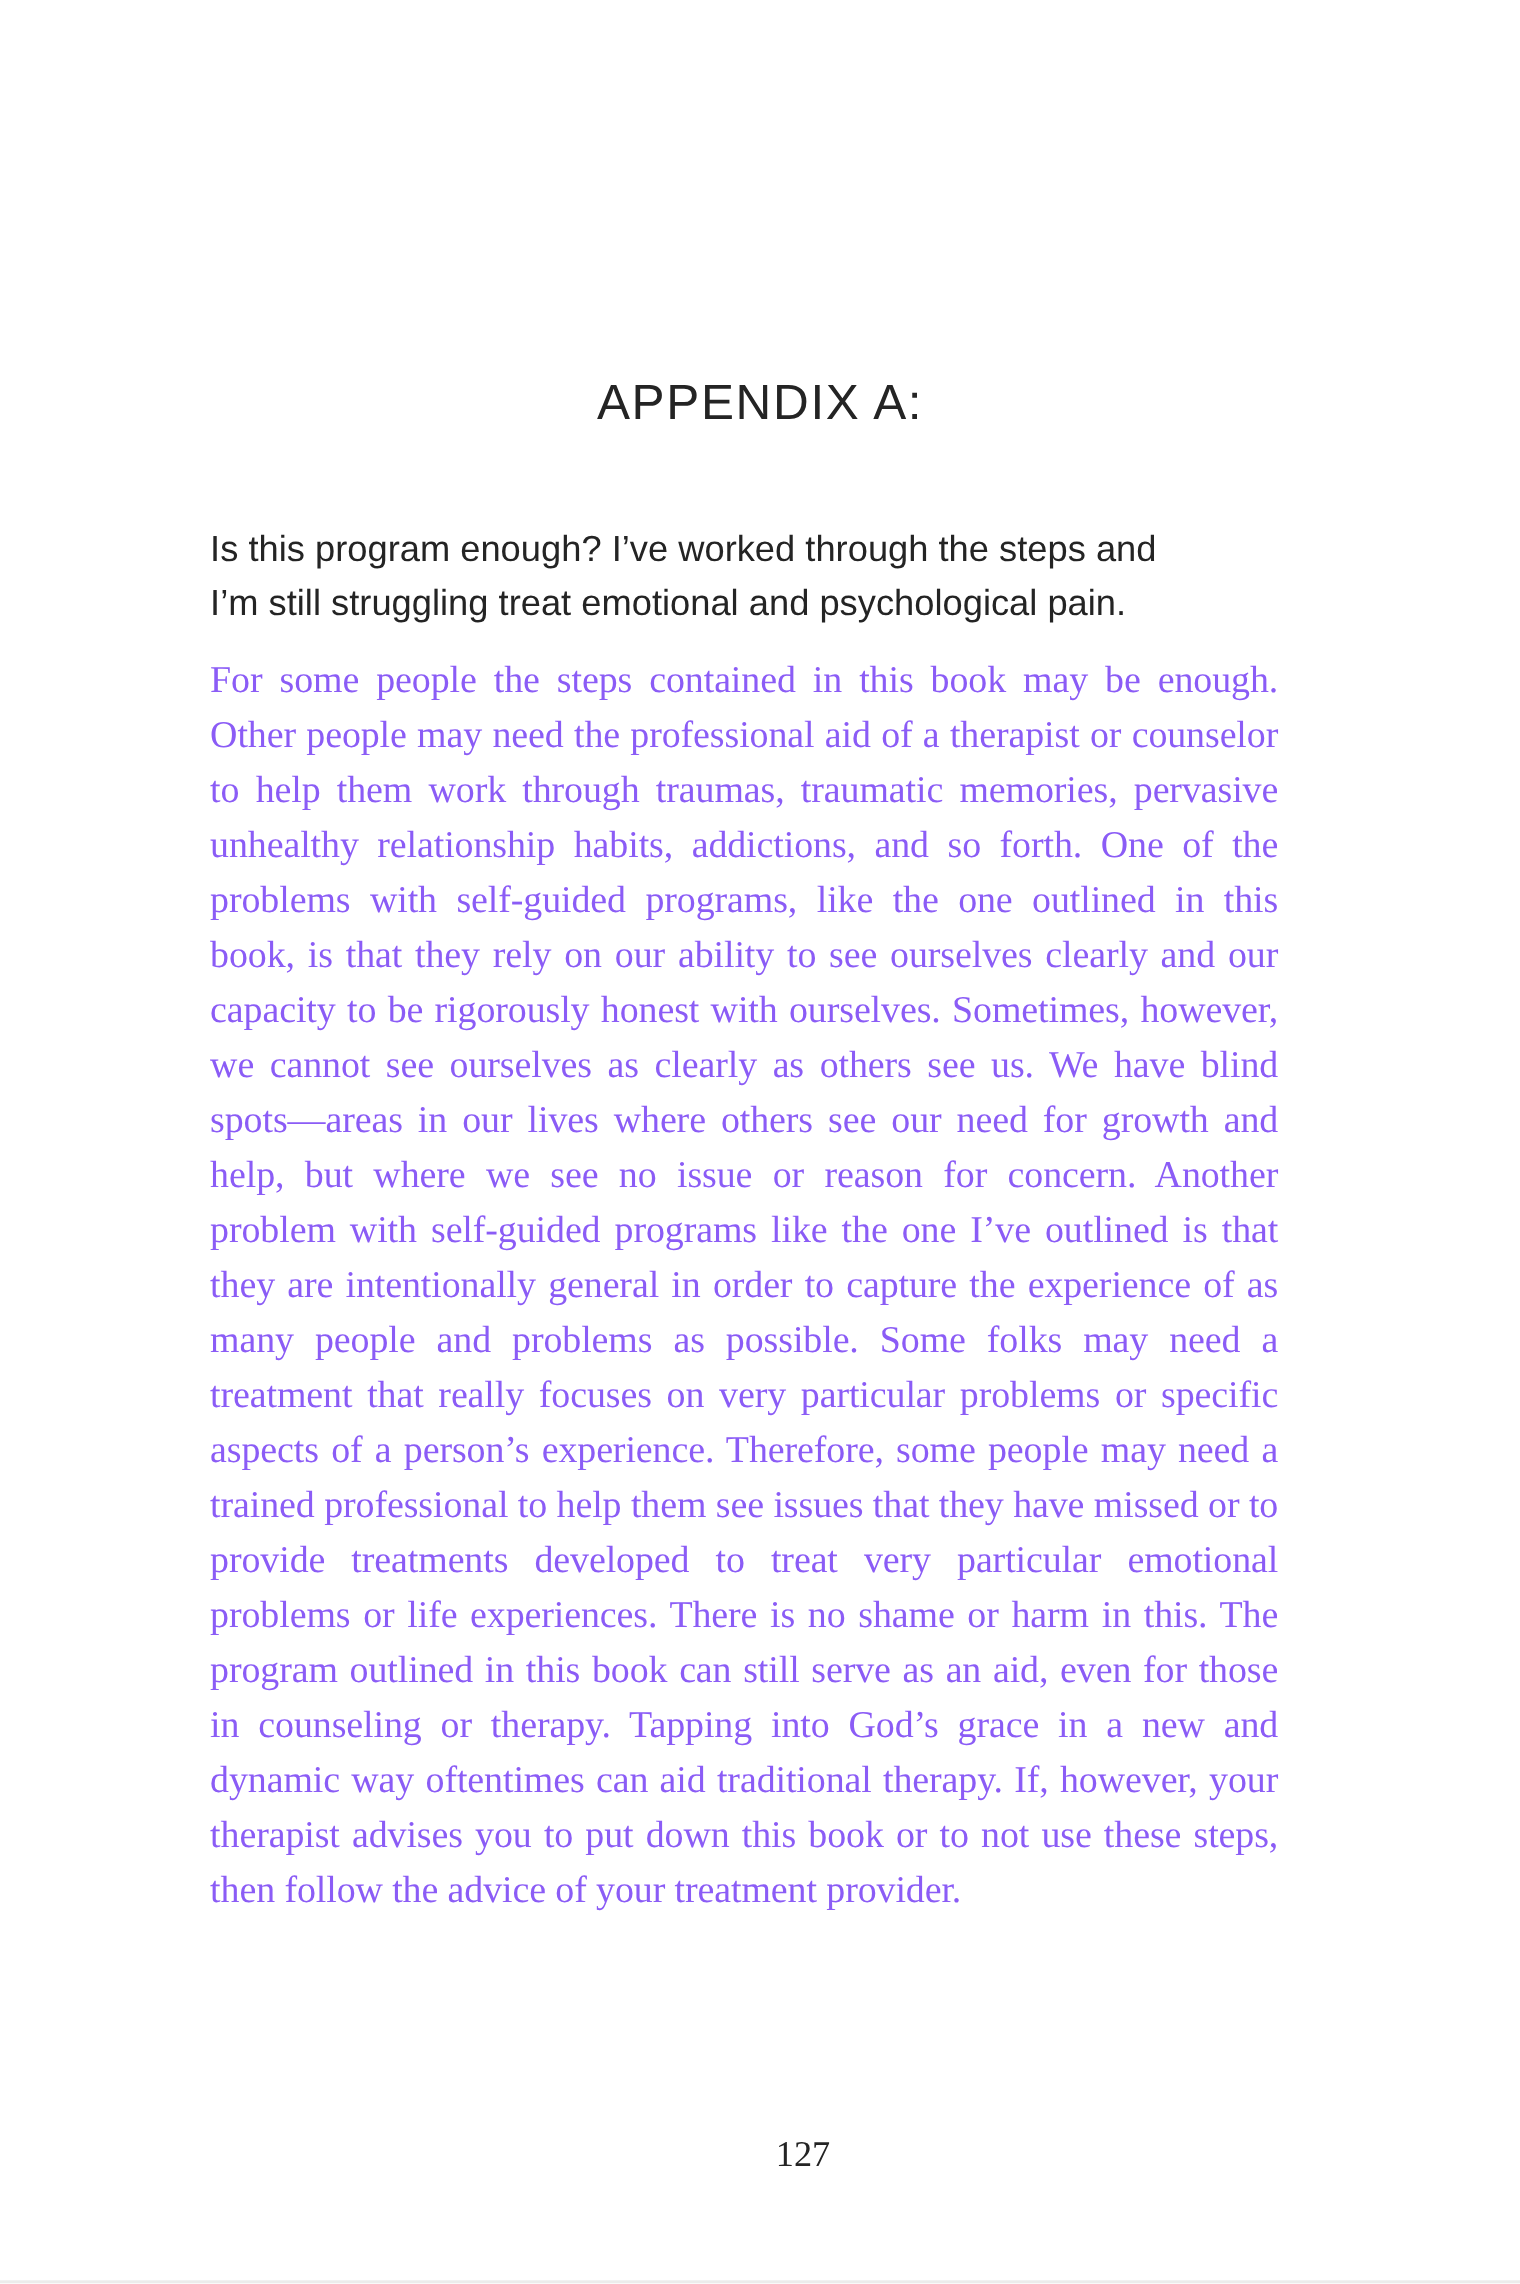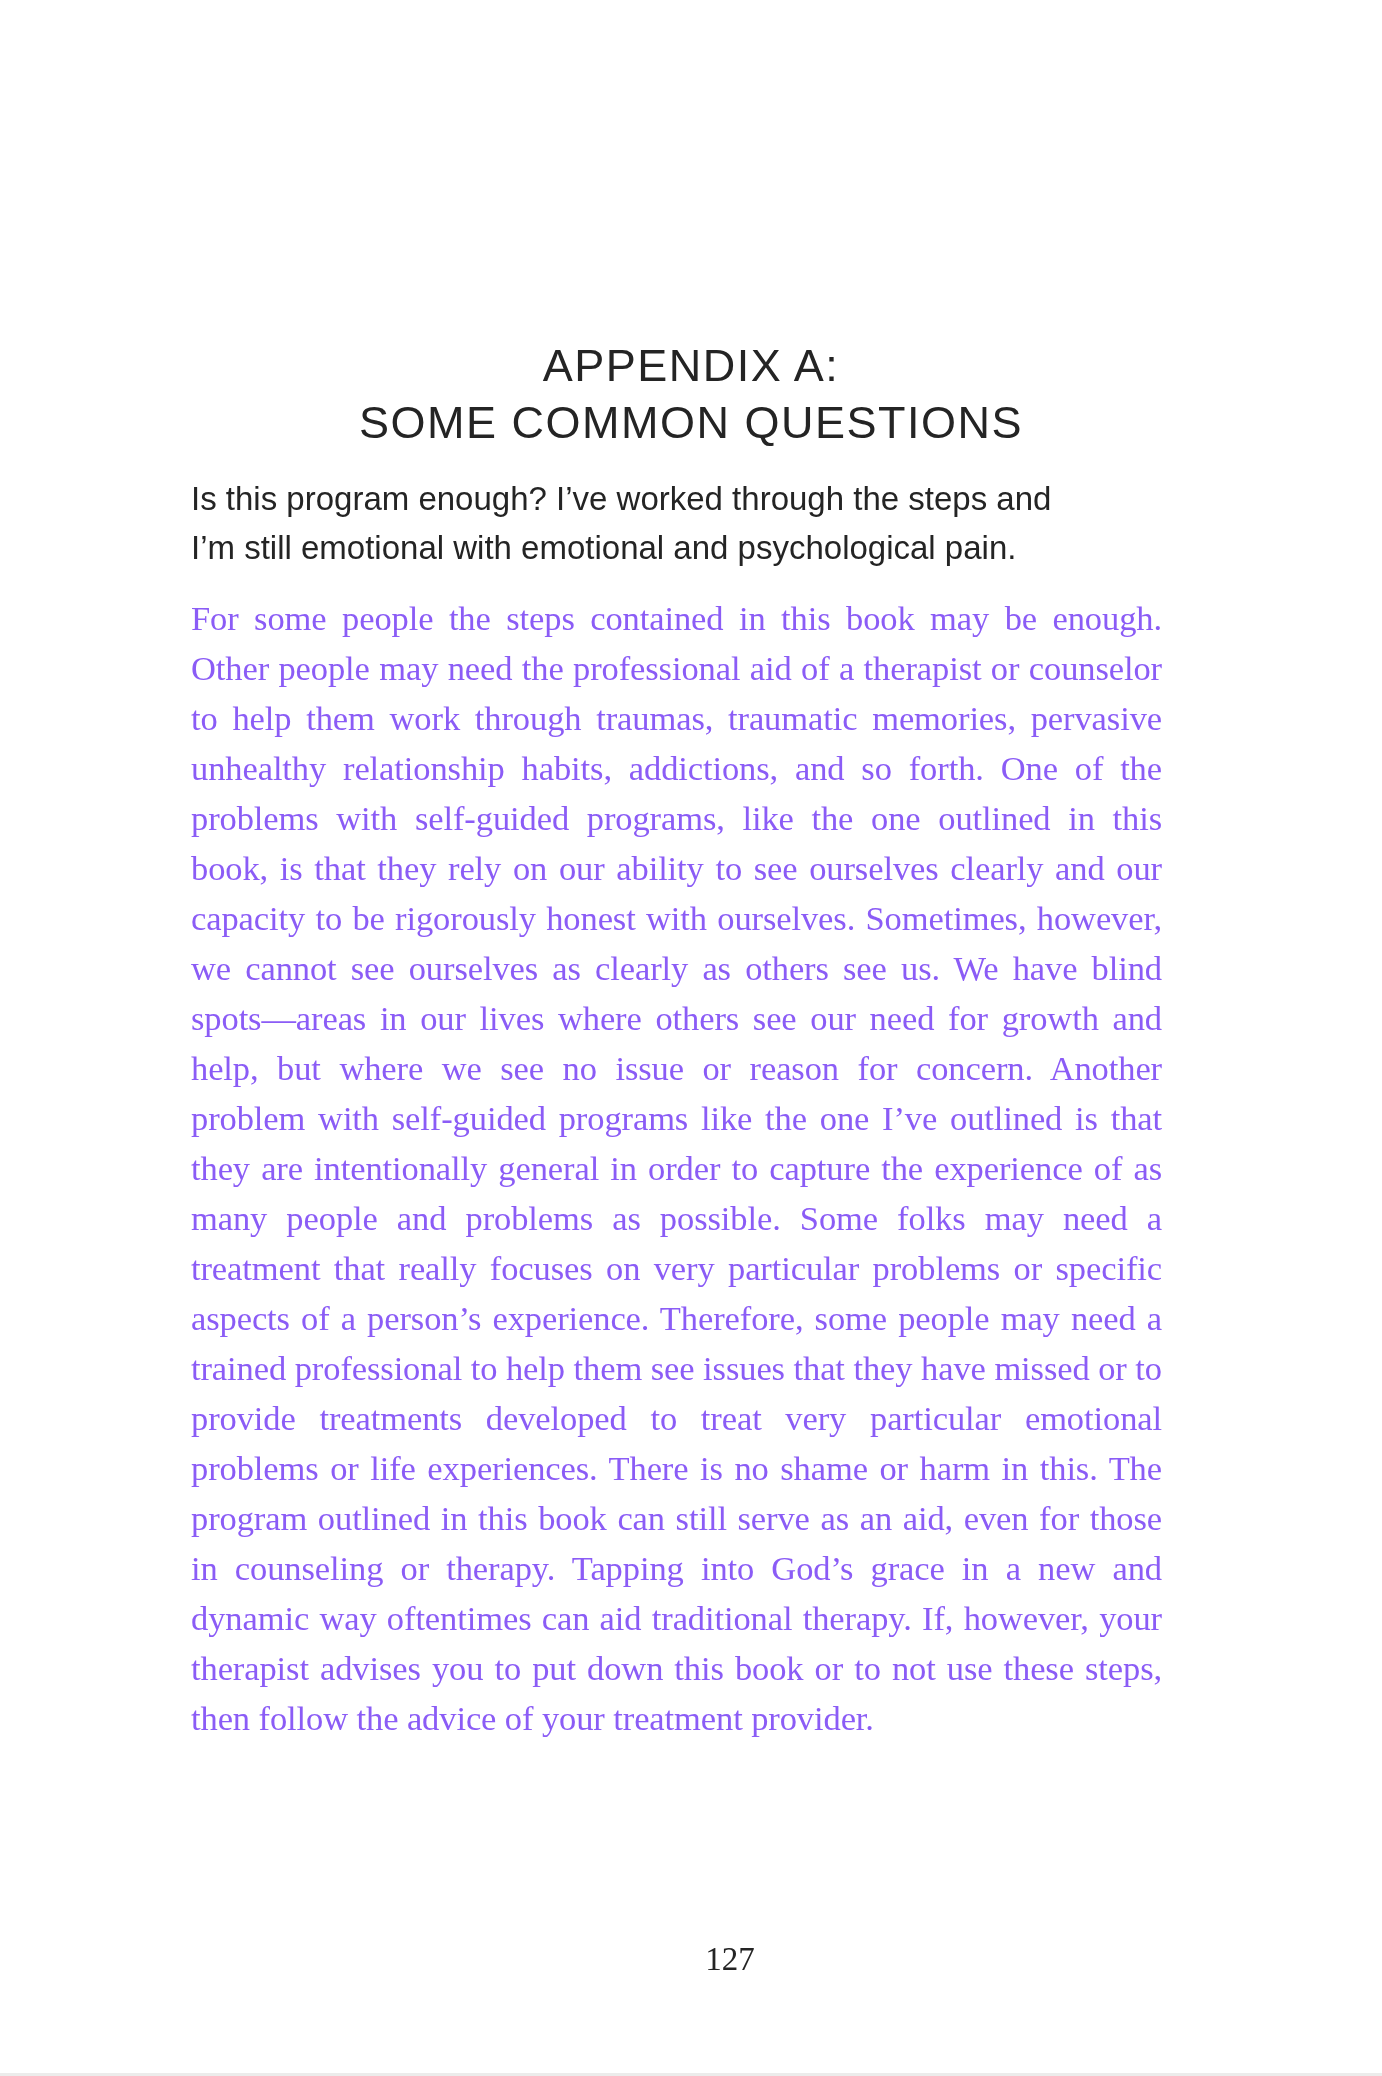--- a/index.html
+++ b/index.html
@@ -80,26 +80,25 @@
     background: #ececeb;
   }
 </style>
 </head>
 <body>
 
 <div class="page">
 
   <h1 class="heading">
     <span class="heading-line">APPENDIX A:</span>
-    <span class="heading-line">SOME COMMON QUESTIONS</span>
   </h1>
 
   <div class="question">
     <span class="question-line">Is this program enough? I’ve worked through the steps and</span>
-    <span class="question-line">I’m still emotional with emotional and psychological pain.</span>
+    <span class="question-line">I’m still struggling treat emotional and psychological pain.</span>
   </div>
 
   <p class="body-copy">For some people the steps contained in this book may be enough. Other people may need the professional aid of a therapist or counselor to help them work through traumas, traumatic memories, pervasive unhealthy relationship habits, addictions, and so forth. One of the problems with self-guided programs, like the one outlined in this book, is that they rely on our ability to see ourselves clearly and our capacity to be rigorously honest with ourselves. Sometimes, however, we cannot see ourselves as clearly as others see us. We have blind spots—areas in our lives where others see our need for growth and help, but where we see no issue or reason for concern. Another problem with self-guided programs like the one I’ve outlined is that they are intentionally general in order to capture the experience of as many people and problems as possible. Some folks may need a treatment that really focuses on very particular problems or specific aspects of a person’s experience. Therefore, some people may need a trained professional to help them see issues that they have missed or to provide treatments developed to treat very particular emotional problems or life experiences. There is no shame or harm in this. The program outlined in this book can still serve as an aid, even for those in counseling or therapy. Tapping into God’s grace in a new and dynamic way oftentimes can aid traditional therapy. If, however, your therapist advises you to put down this book or to not use these steps, then follow the advice of your treatment provider.</p>
 
   <div class="page-number">127</div>
 
   <div class="bottom-rule"></div>
 
 </div>
 

